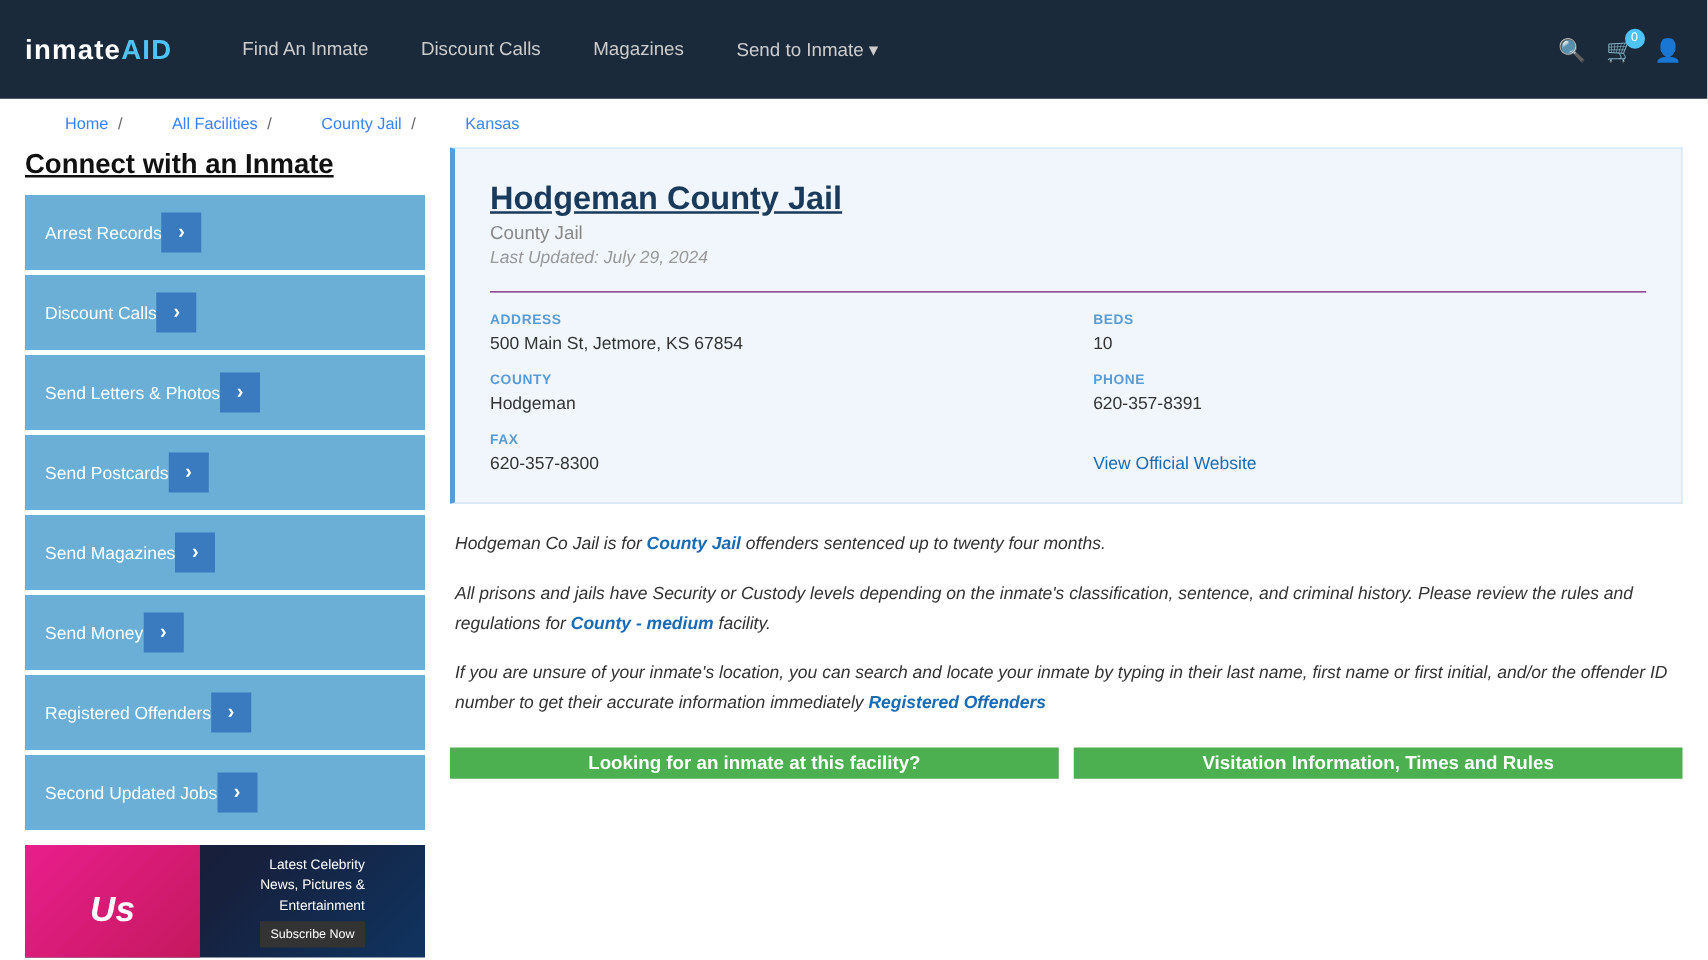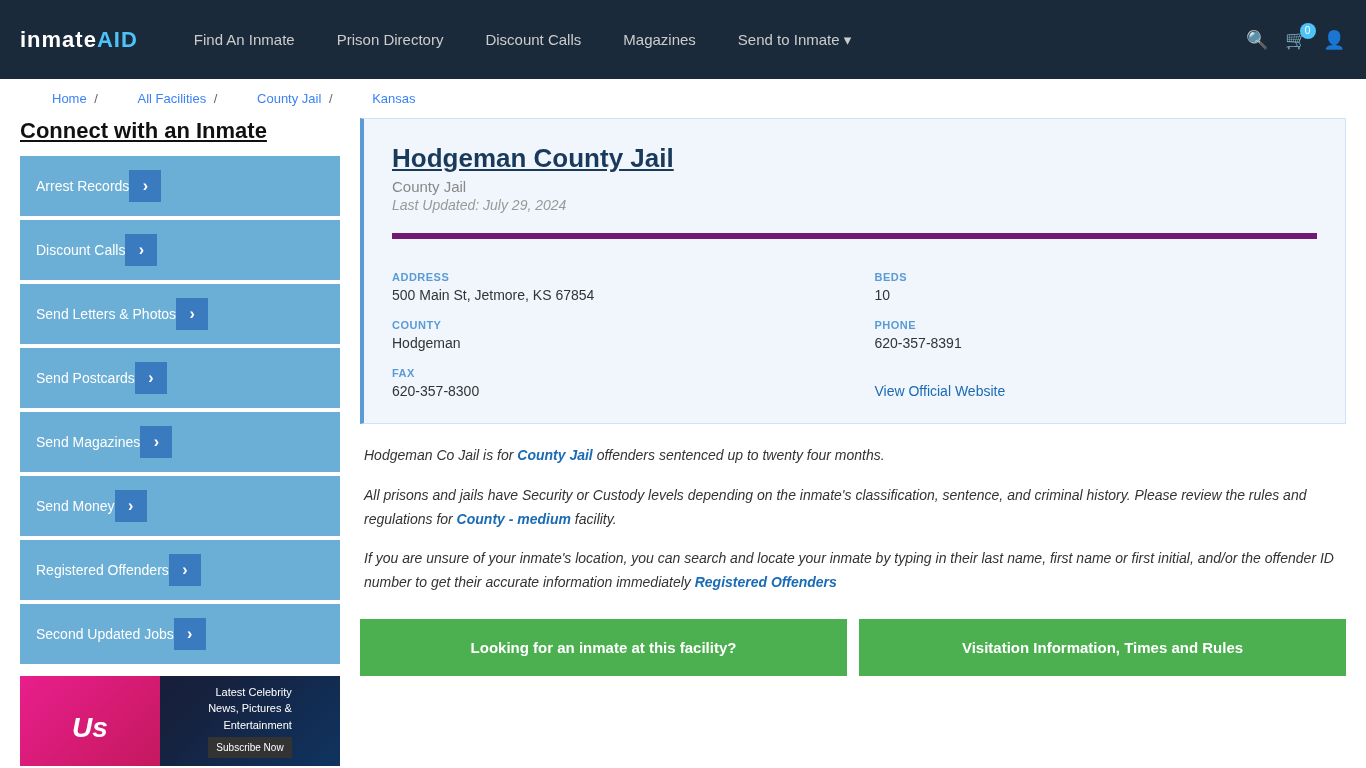--- a/index.html
+++ b/index.html
@@ -197,22 +197,22 @@
     .facility-updated {
       font-size: 14px;
       color: #999;
       font-style: italic;
       margin-bottom: 20px;
     }
     .facility-details {
       display: grid;
       grid-template-columns: 1fr 1fr;
       gap: 16px 40px;
-      border-top: 6px solid #701a75;
-      padding-top: 32px;
+      border-top: 1px solid #701a75;
+      padding-top: 16px;
     }
     .detail-label {
       font-size: 11px;
       font-weight: bold;
       color: #5b9bd5;
       letter-spacing: 0.5px;
       text-transform: uppercase;
       margin-bottom: 4px;
     }
     .detail-value {
@@ -243,40 +243,39 @@
     .cta-buttons {
       display: flex;
       gap: 12px;
       margin-top: 24px;
     }
     .cta-btn {
       flex: 1;
       background: #4caf50;
       color: #fff;
       border: none;
-      padding: 18px 20px;
+      padding: 2px 20px;
       font-size: 15px;
       font-weight: bold;
       text-align: center;
       cursor: pointer;
       line-height: 1.4;
     }
   </style>
 </head>
 <body>
 
 <header>
   <div class="logo-area">
     <div class="logo-text">
       inmate<span>AID</span>
     </div>
   </div>
   <nav>
     <a>Find An Inmate</a>
-    <a>Prison Directory</a>
     <a>Discount Calls</a>
     <a>Magazines</a>
     <button class="send-inmate-btn">Send to Inmate ▾</button>
   </nav>
   <div class="nav-right">
     <span class="nav-icon">🔍</span>
     <span class="nav-icon cart-badge">
       🛒
       <span class="cart-count">0</span>
     </span>

